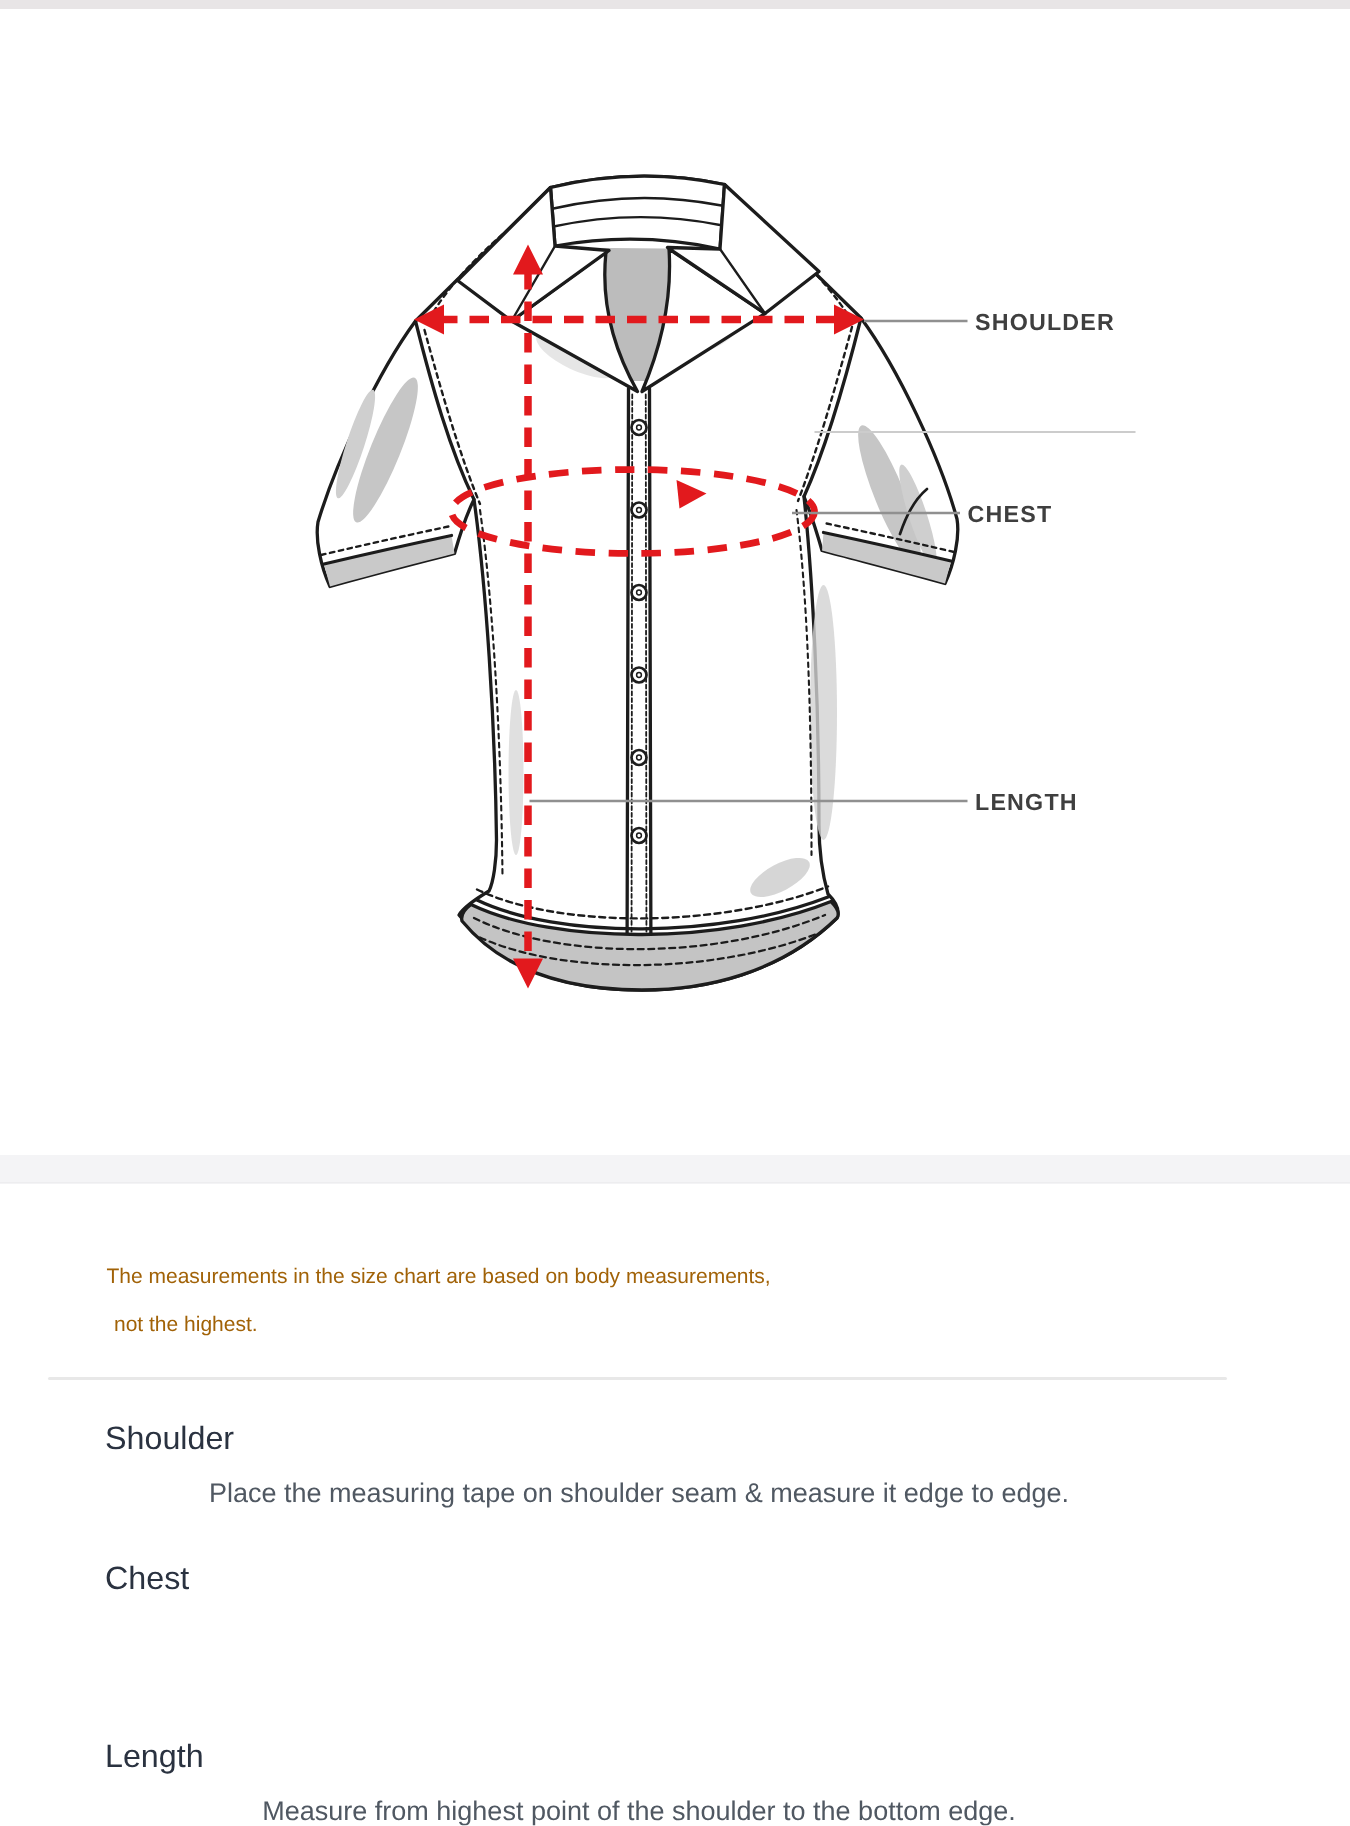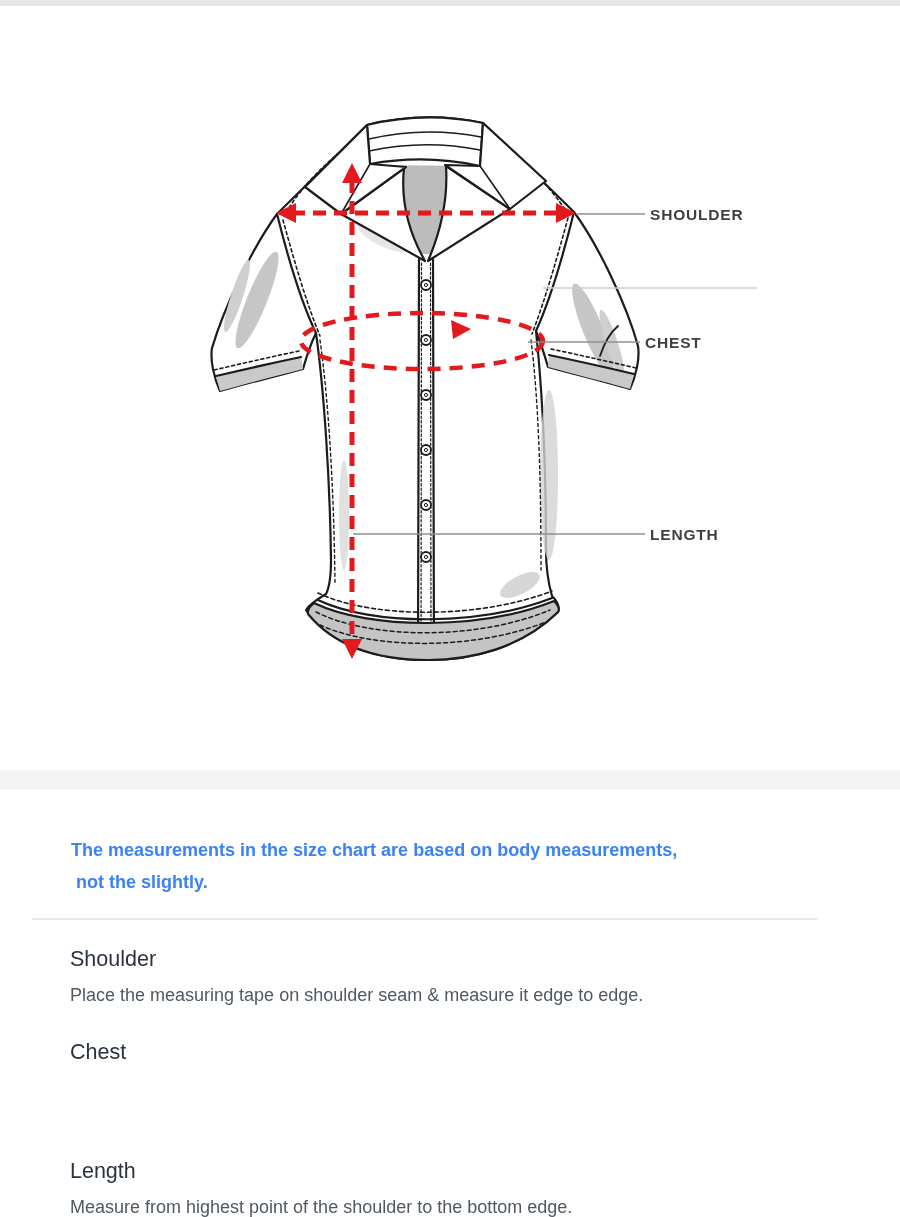--- a/index.html
+++ b/index.html
@@ -13,34 +13,35 @@
   .svg-label{
     font-family:"Liberation Sans","DejaVu Sans",sans-serif;
     font-size:15.5px;font-weight:600;letter-spacing:0.8px;fill:#3f3f3f;
   }
   .gray-band{
     position:absolute;left:0;top:770px;width:900px;height:18px;
     background:#f4f4f6;border-bottom:1px solid #ededef;
   }
   .note{
     position:absolute;left:71px;top:834px;width:720px;
-    font-size:18px;line-height:32px;color:#3b82f6;font-weight:700;
+    font-size:14px;line-height:32px;color:#a16207;font-weight:400;
   }
   .note .line2{padding-left:5px;}
   .divider{
     position:absolute;left:32px;top:918px;width:786px;height:2px;
     background:#e8e8e8;border-radius:1px;
   }
   .section{position:absolute;left:70px;width:712px;}
   .section h3{
     margin:0;font-size:21.5px;line-height:30px;font-weight:500;color:#2a3240;
   }
   .section p{
     margin:6px 0 0;font-size:18px;line-height:31px;font-weight:400;color:#505862;
     max-width:712px;
+    text-align:center;
   }
   .sec-shoulder{top:944px;}
   .sec-chest{top:1037px;}
   .sec-length{top:1156px;}
 </style>
 </head>
 <body>
 
 <div class="top-strip"></div>
 
@@ -174,21 +175,21 @@
     <text class="svg-label" x="650" y="220">SHOULDER</text>
     <text class="svg-label" x="645" y="348">CHEST</text>
     <text class="svg-label" x="650" y="540">LENGTH</text>
   </svg>
 </div>
 
 <div class="gray-band"></div>
 
 <div class="note">
   <div class="line1">The measurements in the size chart are based on body measurements,</div>
-  <div class="line2">not the slightly.</div>
+  <div class="line2">not the highest.</div>
 </div>
 
 <div class="divider"></div>
 
 <div class="section sec-shoulder">
   <h3>Shoulder</h3>
   <p>Place the measuring tape on shoulder seam &amp; measure it edge to edge.</p>
 </div>
 
 <div class="section sec-chest">

